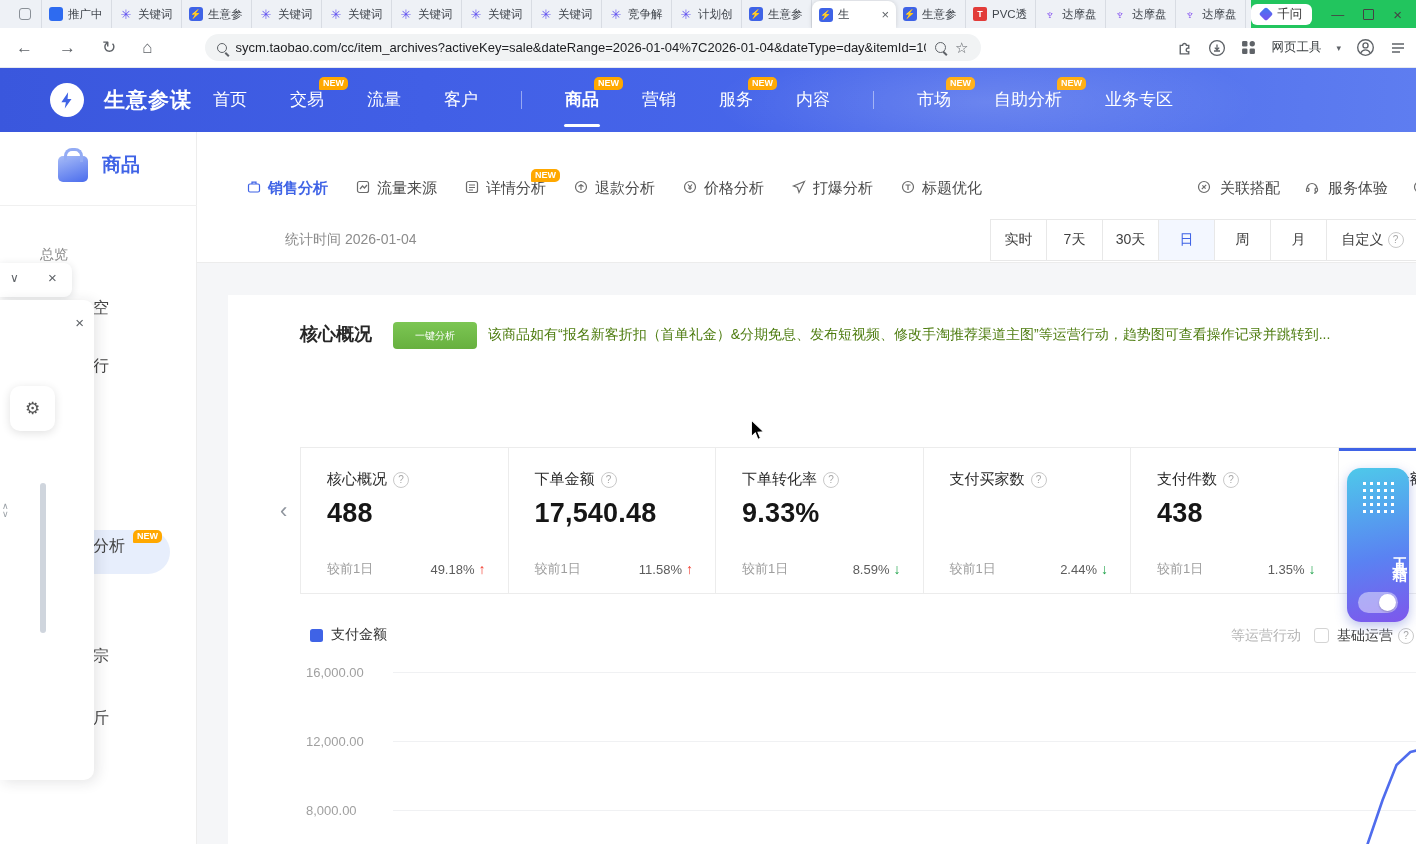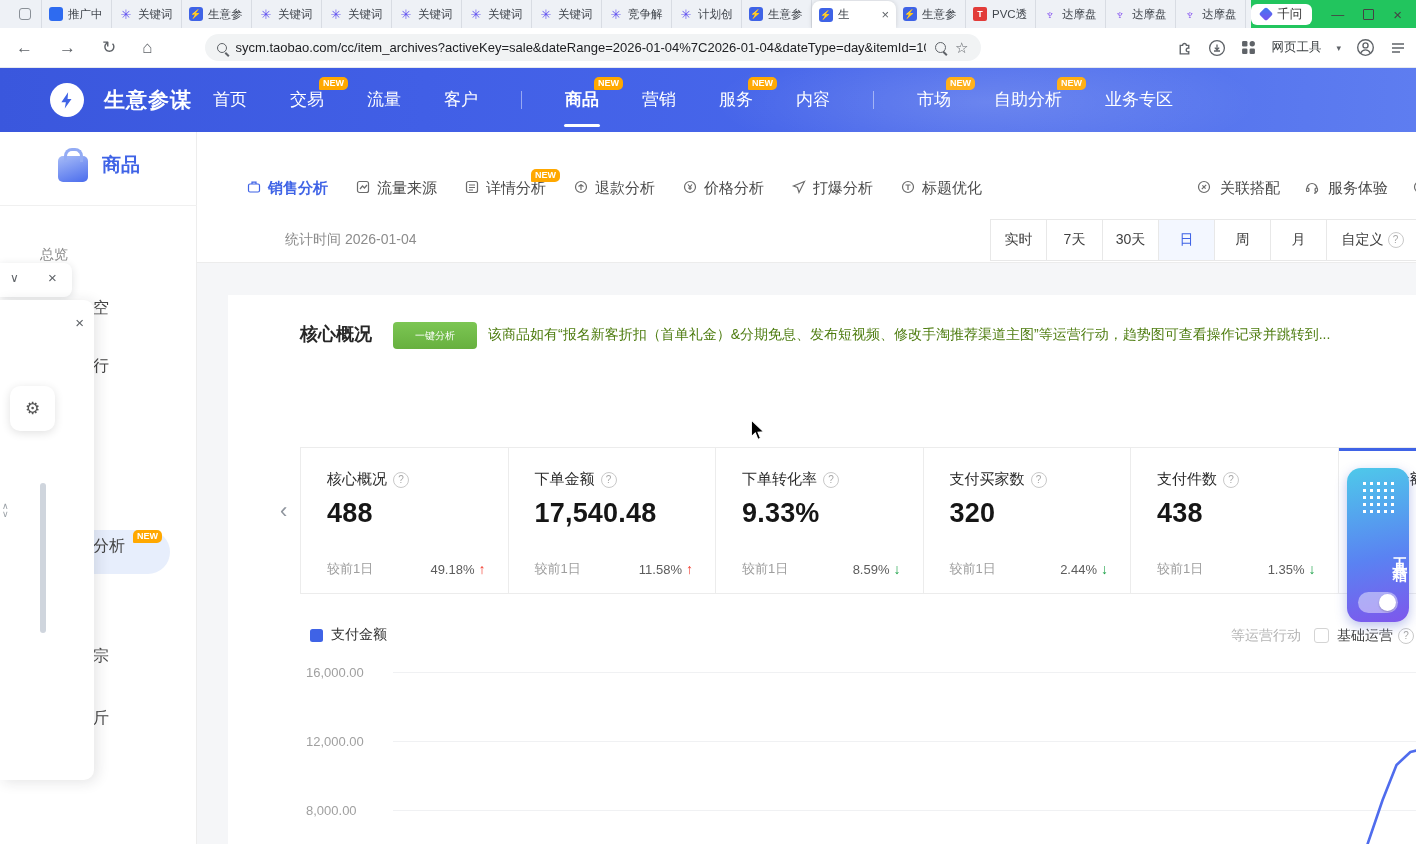--- a/index.html
+++ b/index.html
@@ -501,21 +501,20 @@
               <span>8.59%</span>
               <span class="arrdown">↓</span>
             </span>
           </div>
         </div>
         <div class="mcard">
           <div class="mtitle">
             <span>支付买家数</span>
             <span class="qm"></span>
           </div>
-          <div class="mvalue">320</div>
           <div class="mfoot">
             <span class="mcompare">较前1日</span>
             <span class="mchange">
               <span>2.44%</span>
               <span class="arrdown">↓</span>
             </span>
           </div>
         </div>
         <div class="mcard">
           <div class="mtitle">

